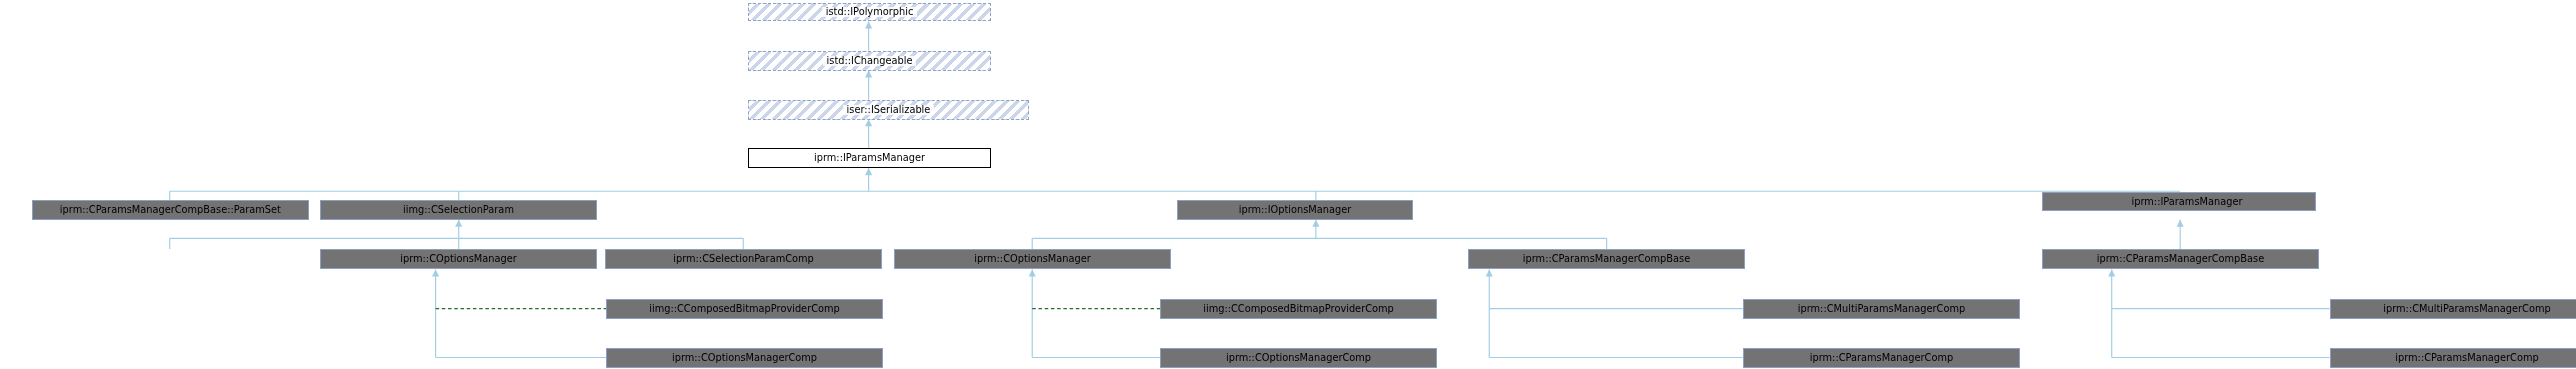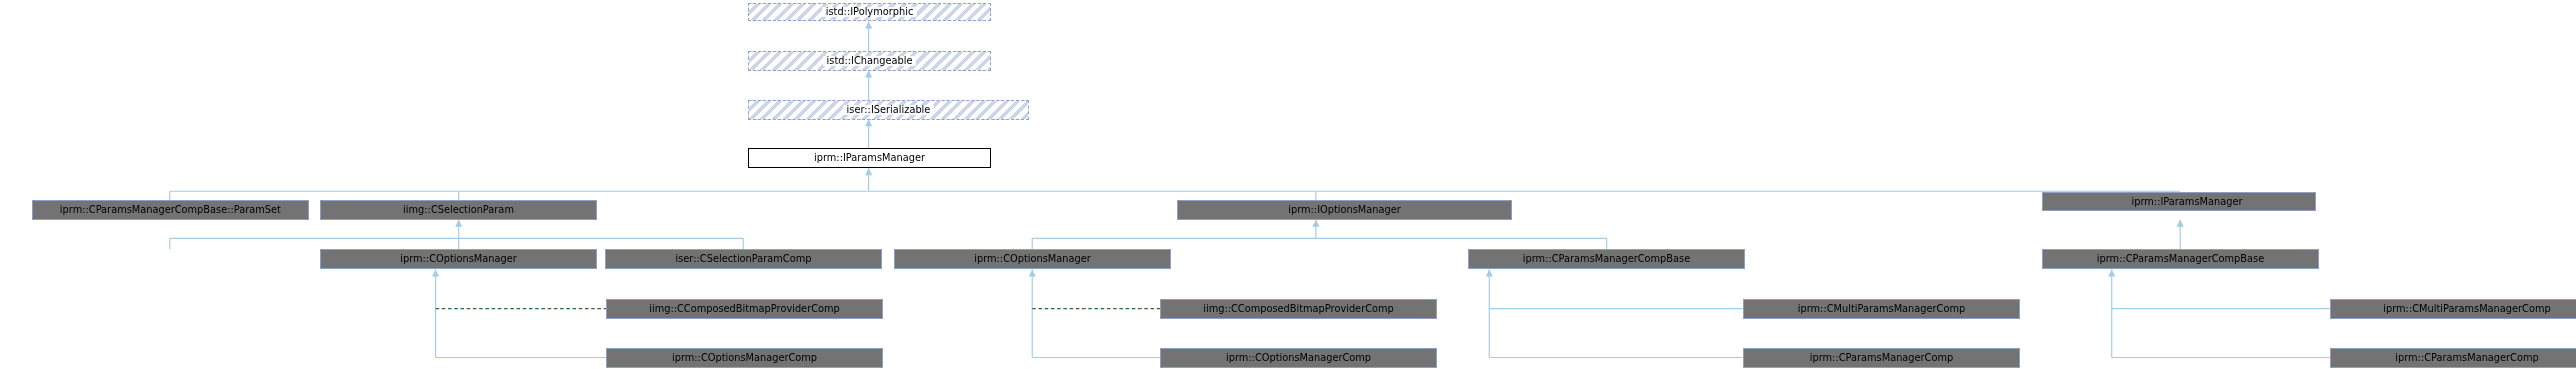--- a/index.html
+++ b/index.html
@@ -73,31 +73,31 @@
     </div>
     <div class="node node-highlight" style="left: 717px; top: 148px; width: 243px; height: 19.6px;">
       <span class="lbl">iprm::IParamsManager</span>
     </div>
     <div class="node node-normal" style="left: 0.9px; top: 200px; width: 277px; height: 19.6px;">
       <span class="lbl">iprm::CParamsManagerCompBase::ParamSet</span>
     </div>
     <div class="node node-normal" style="left: 289px; top: 200px; width: 277px; height: 19.6px;">
       <span class="lbl">iimg::CSelectionParam</span>
     </div>
-    <div class="node node-normal" style="left: 1146px; top: 200px; width: 335px; height: 19.6px;">
+    <div class="node node-normal" style="left: 1146px; top: 200px; width: 236px; height: 19.6px;">
       <span class="lbl">iprm::IOptionsManager</span>
     </div>
     <div class="node node-normal" style="left: 2011px; top: 192px; width: 274px; height: 19px; padding-left: 16px;">
       <span class="lbl">iprm::IParamsManager</span>
     </div>
     <div class="node node-normal" style="left: 289px; top: 249px; width: 277px; height: 19.6px;">
       <span class="lbl">iprm::COptionsManager</span>
     </div>
     <div class="node node-normal" style="left: 574px; top: 249px; width: 277px; height: 19.6px;">
-      <span class="lbl">iser::CSelectionParamComp</span>
+      <span class="lbl">iprm::CSelectionParamComp</span>
     </div>
     <div class="node node-normal" style="left: 863px; top: 249px; width: 277px; height: 19.6px;">
       <span class="lbl">iprm::COptionsManager</span>
     </div>
     <div class="node node-normal" style="left: 1437px; top: 249px; width: 277px; height: 19.6px;">
       <span class="lbl">iprm::CParamsManagerCompBase</span>
     </div>
     <div class="node node-normal" style="left: 2011px; top: 249px; width: 277px; height: 19.6px;">
       <span class="lbl">iprm::CParamsManagerCompBase</span>
     </div>

